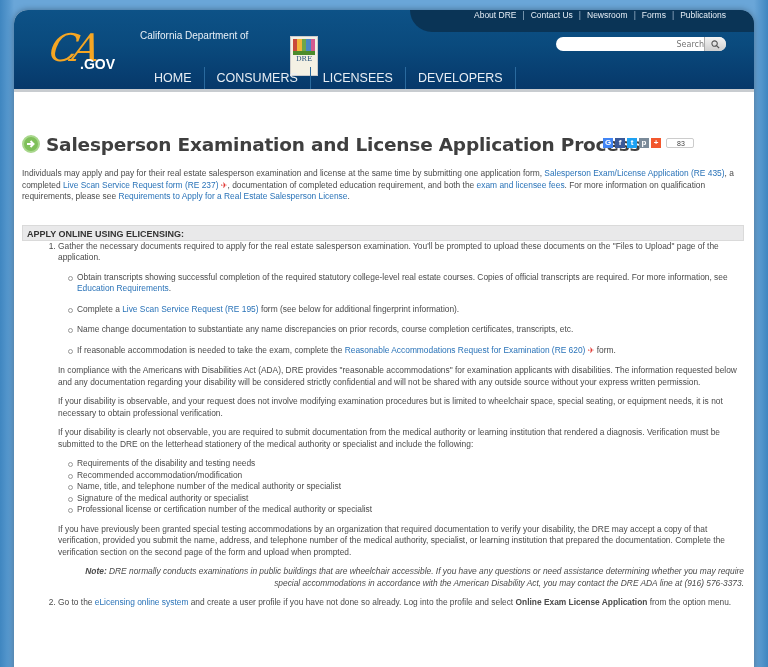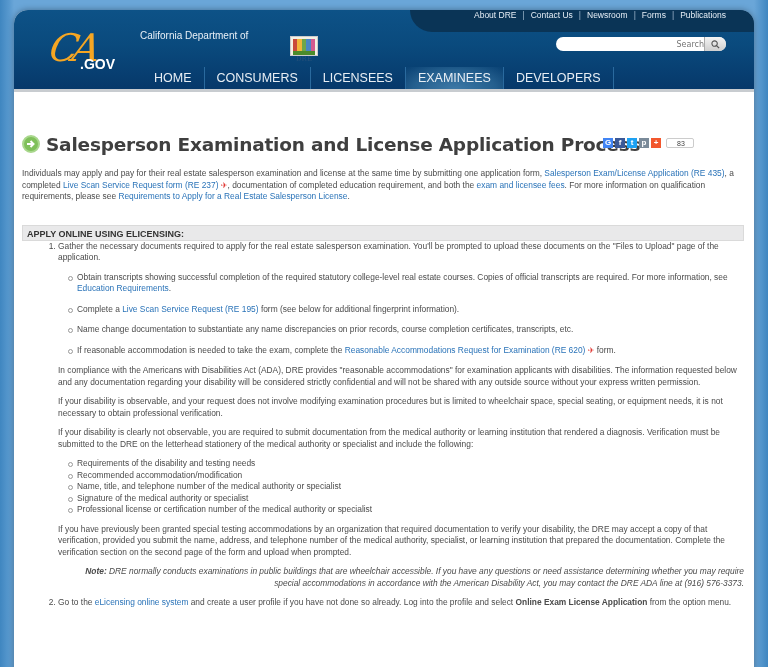--- a/index.html
+++ b/index.html
@@ -53,21 +53,21 @@
     }
     .logo-ca .gov {
       position: absolute; left: 36px; top: 32px; font-weight: bold; font-size: 14px; color: #fff;
     }
     .brand {
       position: absolute; left: 126px; top: 20px; color: #e9f0f7;
     }
     .brand .small { font-size: 10px; line-height: 11px; }
     .brand .big { font-size: 22px; line-height: 22px; letter-spacing: 0.5px; }
     .dre-badge {
-      position: absolute; left: 276px; top: 26px; width: 28px; height: 20px;
+      position: absolute; left: 276px; top: 26px; width: 28px; height: 40px;
       background: #f4f1e4; border: 1px solid #ccc; text-decoration: underline;
     }
     .dre-badge .sky { position: absolute; left: 2px; top: 2px; width: 22px; height: 12px;
       background: linear-gradient(90deg,#c94a3b 0 20%,#f1b53b 20% 40%,#6fa64a 40% 60%,#4a86c5 60% 80%,#d35a8f 80% 100%); }
     .dre-badge .grass { position: absolute; left: 2px; top: 14px; width: 22px; height: 4px; background: #4c8b2b; }
     .dre-badge .txt { position: absolute; left: 0; width: 26px; top: 18px; font-size: 7px; text-align: center; color: #25507a; font-family: "DejaVu Serif", serif; }
     .nav {
       position: absolute; left: 131px; bottom: 0; height: 22px; display: flex;
     }
     .nav-item {
@@ -139,21 +139,20 @@
             <circle cx="4" cy="4" r="3" fill="none" stroke="#555" stroke-width="1.2"></circle>
             <line x1="6.2" y1="6.2" x2="9" y2="9" stroke="#555" stroke-width="1.4"></line>
           </svg>
       </div>
     </div>
 
     <div class="nav">
       <a class="nav-item">HOME</a>
       <a class="nav-item">CONSUMERS</a>
       <a class="nav-item">LICENSEES</a>
-      <a class="nav-item active">EXAMINEES</a>
       <a class="nav-item">DEVELOPERS</a>
     </div>
   </div>
 
   <div class="content">
     <div class="title-row">
       <div class="title-icon">
         <svg width="12" height="12" viewBox="0 0 12 12">
             <path d="M2 6 H8 M5.5 3 L8.5 6 L5.5 9" stroke="#fff" stroke-width="2" fill="none"></path>
           </svg>

